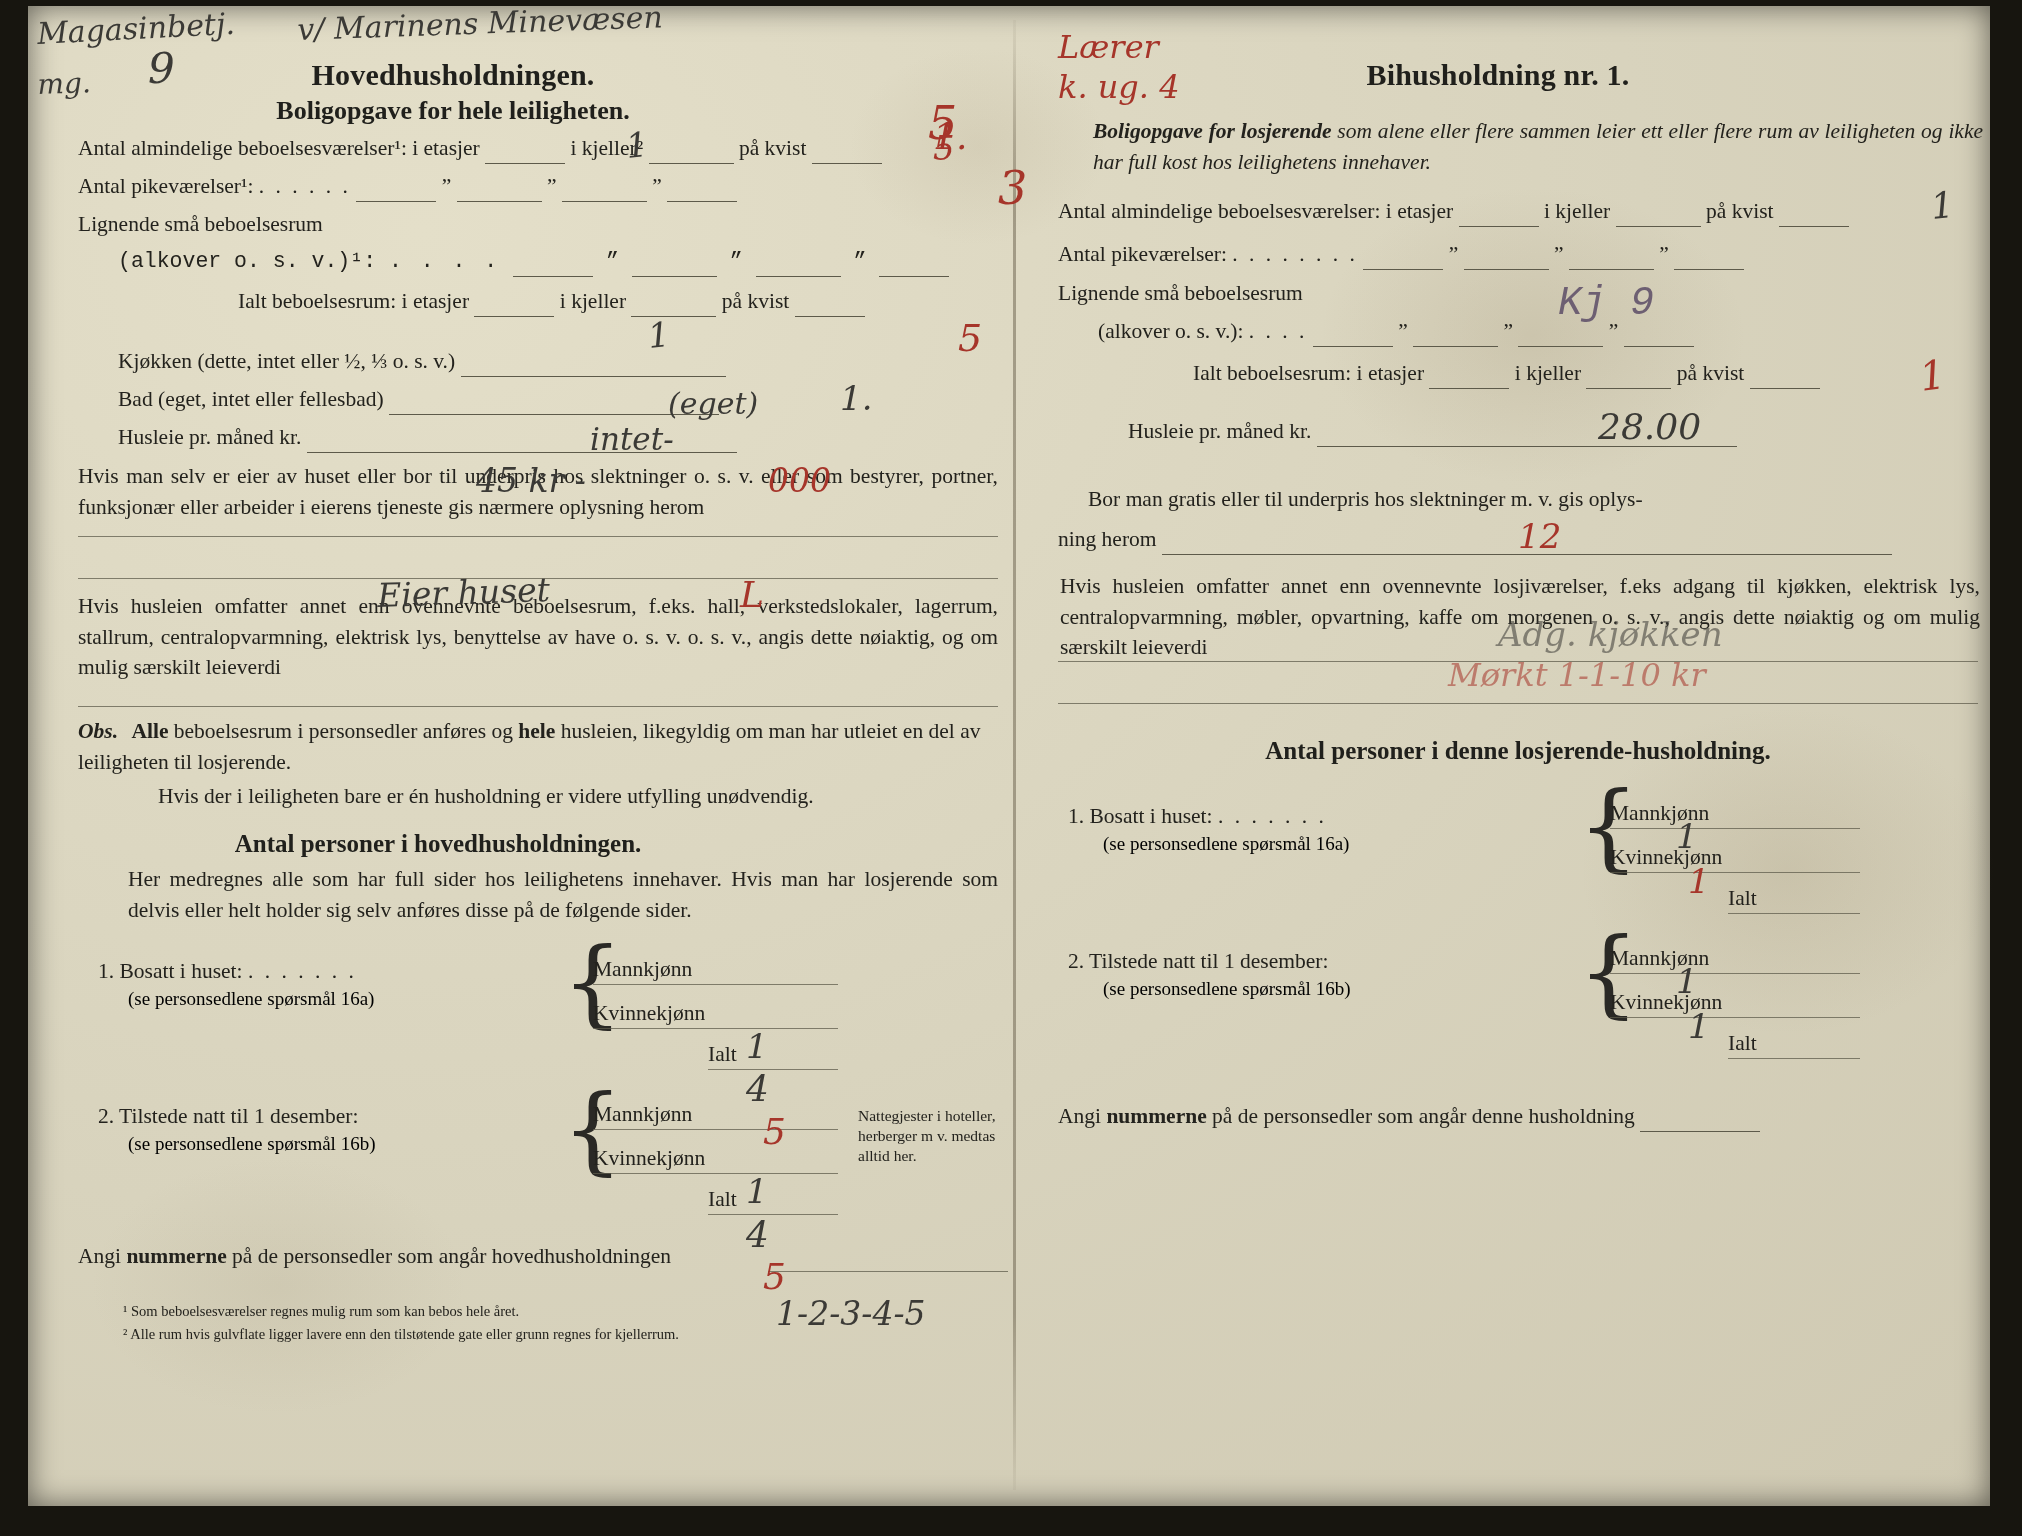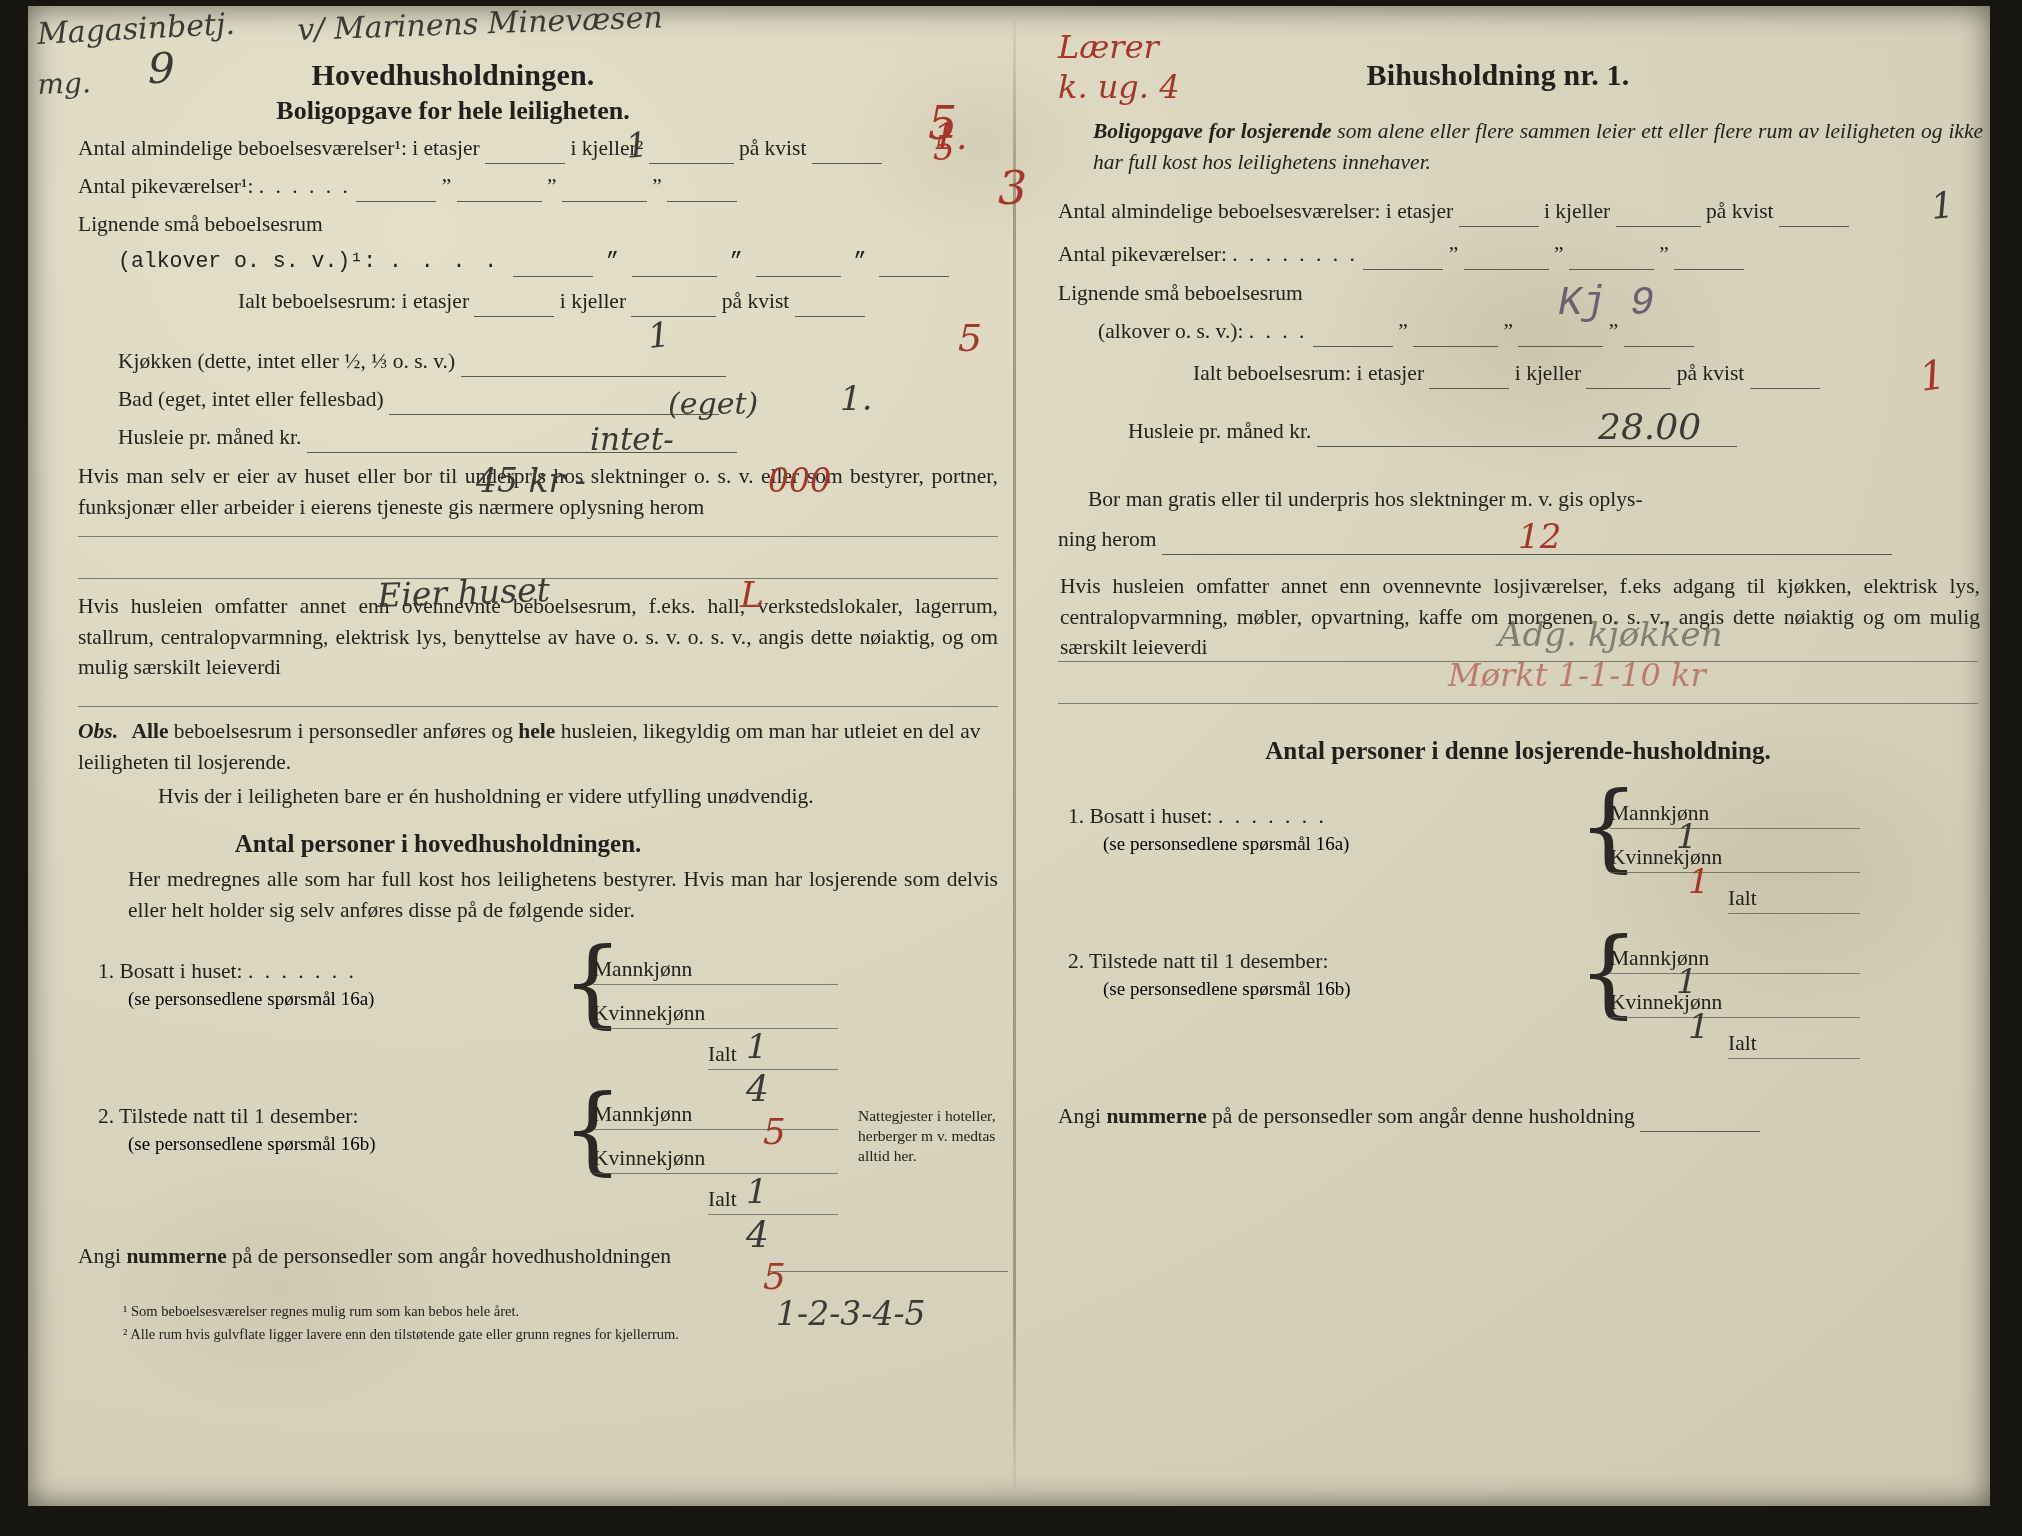--- a/index.html
+++ b/index.html
@@ -153,21 +153,21 @@
       <div class="line" style="position:absolute;left:10px;top:710px;width:920px;">
         <b style="font-style:italic">Obs.</b>
         <span style="padding-left:8px"><b>Alle</b>
         <span>beboelsesrum i personsedler anføres og</span>
         <b>hele</b>
         <span>husleien, likegyldig om man har utleiet en del av leiligheten til losjerende.</span></span>
       </div>
       <div class="line" style="position:absolute;left:90px;top:775px;width:850px;">Hvis der i leiligheten bare er én husholdning er videre utfylling unødvendig.</div>
 
       <div class="h3" style="position:absolute;left:20px;top:818px;width:700px;">Antal personer i hovedhusholdningen.</div>
-      <div class="line" style="position:absolute;left:60px;top:858px;width:870px;text-align:justify;">Her medregnes alle som har full kost hos leilighetens bestyrer. Hvis man har losjerende som delvis eller helt holder sig selv anføres disse på de følgende sider.</div>
+      <div class="line" style="position:absolute;left:60px;top:858px;width:870px;text-align:justify;">Her medregnes alle som har full sider hos leilighetens innehaver. Hvis man har losjerende som delvis eller helt holder sig selv anføres disse på de følgende sider.</div>
 
       <div class="line" style="position:absolute;left:30px;top:950px;">
         <span>1.  Bosatt i huset:</span>
         <span class="dots">. . . . . . .</span>
       </div>
       <div class="small" style="position:absolute;left:60px;top:982px;">(se personsedlene spørsmål 16a)</div>
       <div class="brace" style="left:494px;top:928px;font-size:96px;">{</div>
       <div class="line" style="position:absolute;left:525px;top:948px;">Mannkjønn</div>
       <div class="hr" style="left:525px;top:978px;width:245px;"></div>
       <div class="line" style="position:absolute;left:525px;top:992px;">Kvinnekjønn</div>

